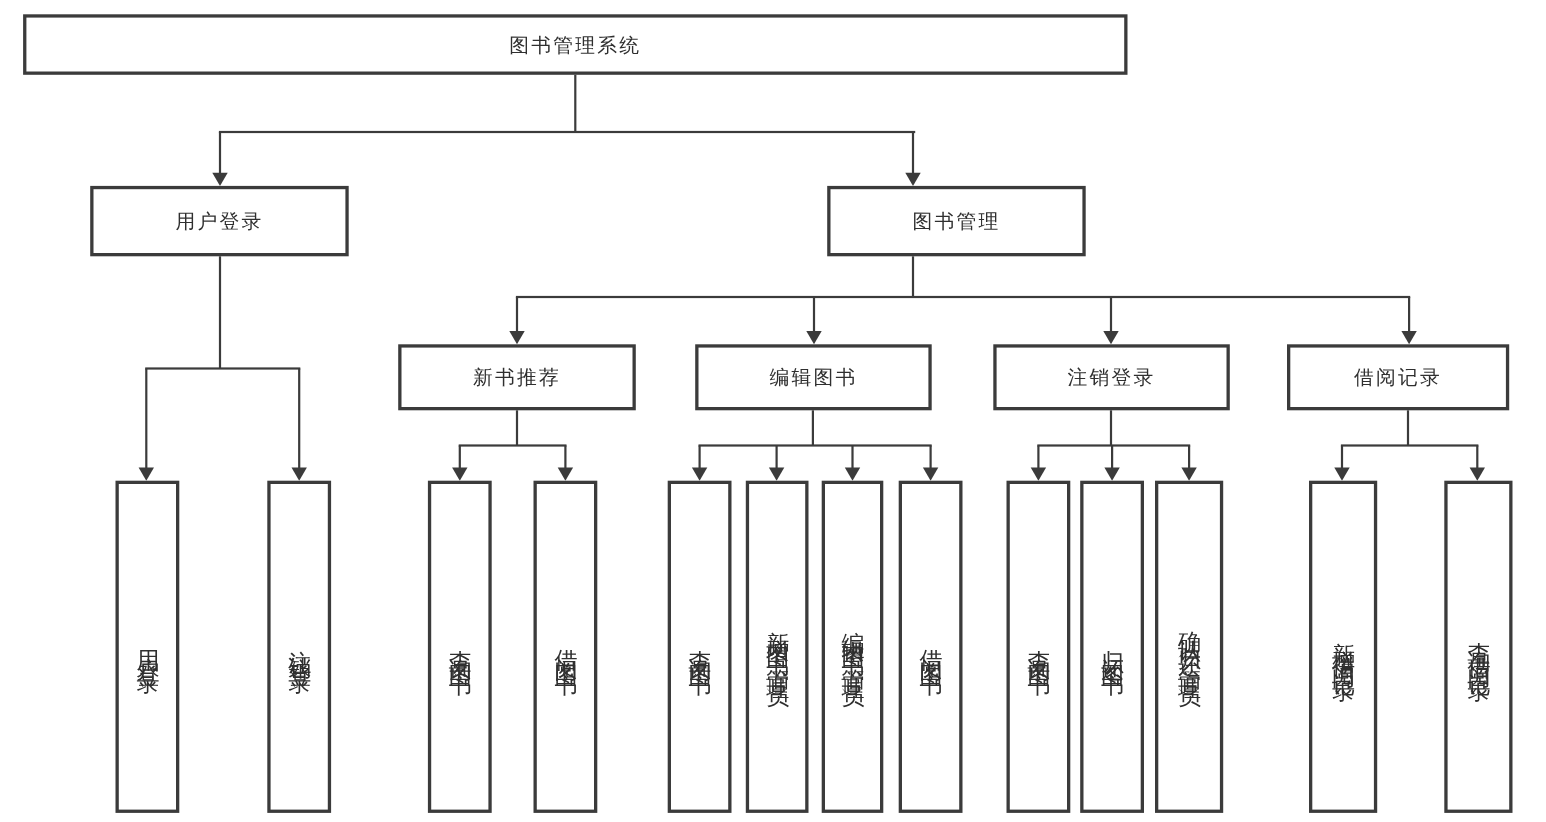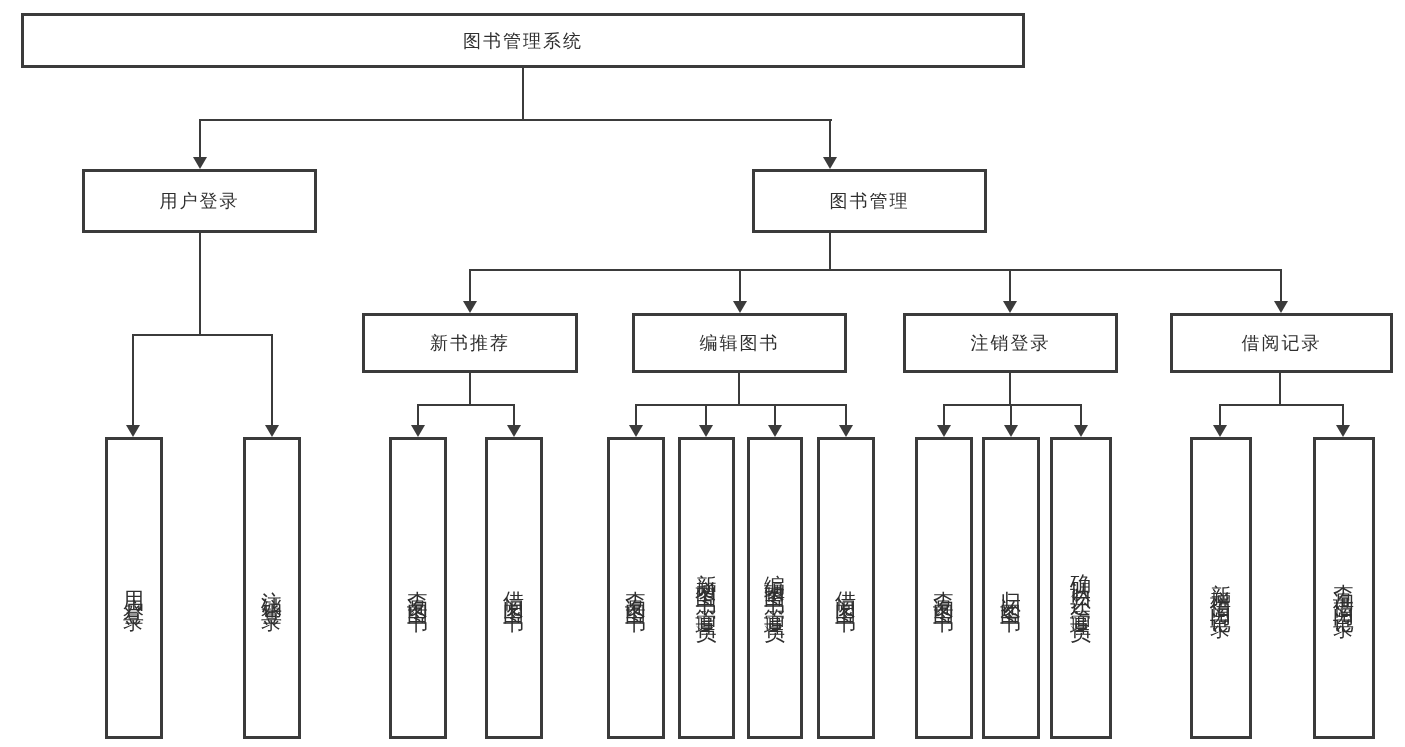--- a/index.html
+++ b/index.html
@@ -95,21 +95,21 @@
 
   <div class="box lv3" style="left:362px;width:216px;">
     <span class="hlabel">新书推荐</span>
   </div>
   <div class="box lv3" style="left:632px;width:215px;">
     <span class="hlabel">编辑图书</span>
   </div>
   <div class="box lv3" style="left:903px;width:215px;">
     <span class="hlabel">注销登录</span>
   </div>
-  <div class="box lv3" style="left:1170px;width:223px;">
+  <div class="box lv3" style="left:1170px;width:202px;">
     <span class="hlabel">借阅记录</span>
   </div>
 
   <div class="vline" style="left:469px;top:373px;height:32px;"></div>
   <div class="hline" style="left:417px;top:404px;width:98px;"></div>
   <div class="arrow" style="left:411px;top:405px;height:32px;"></div>
   <div class="arrow" style="left:507px;top:405px;height:32px;"></div>
 
   <div class="vline" style="left:738px;top:373px;height:32px;"></div>
   <div class="hline" style="left:635px;top:404px;width:212px;"></div>

